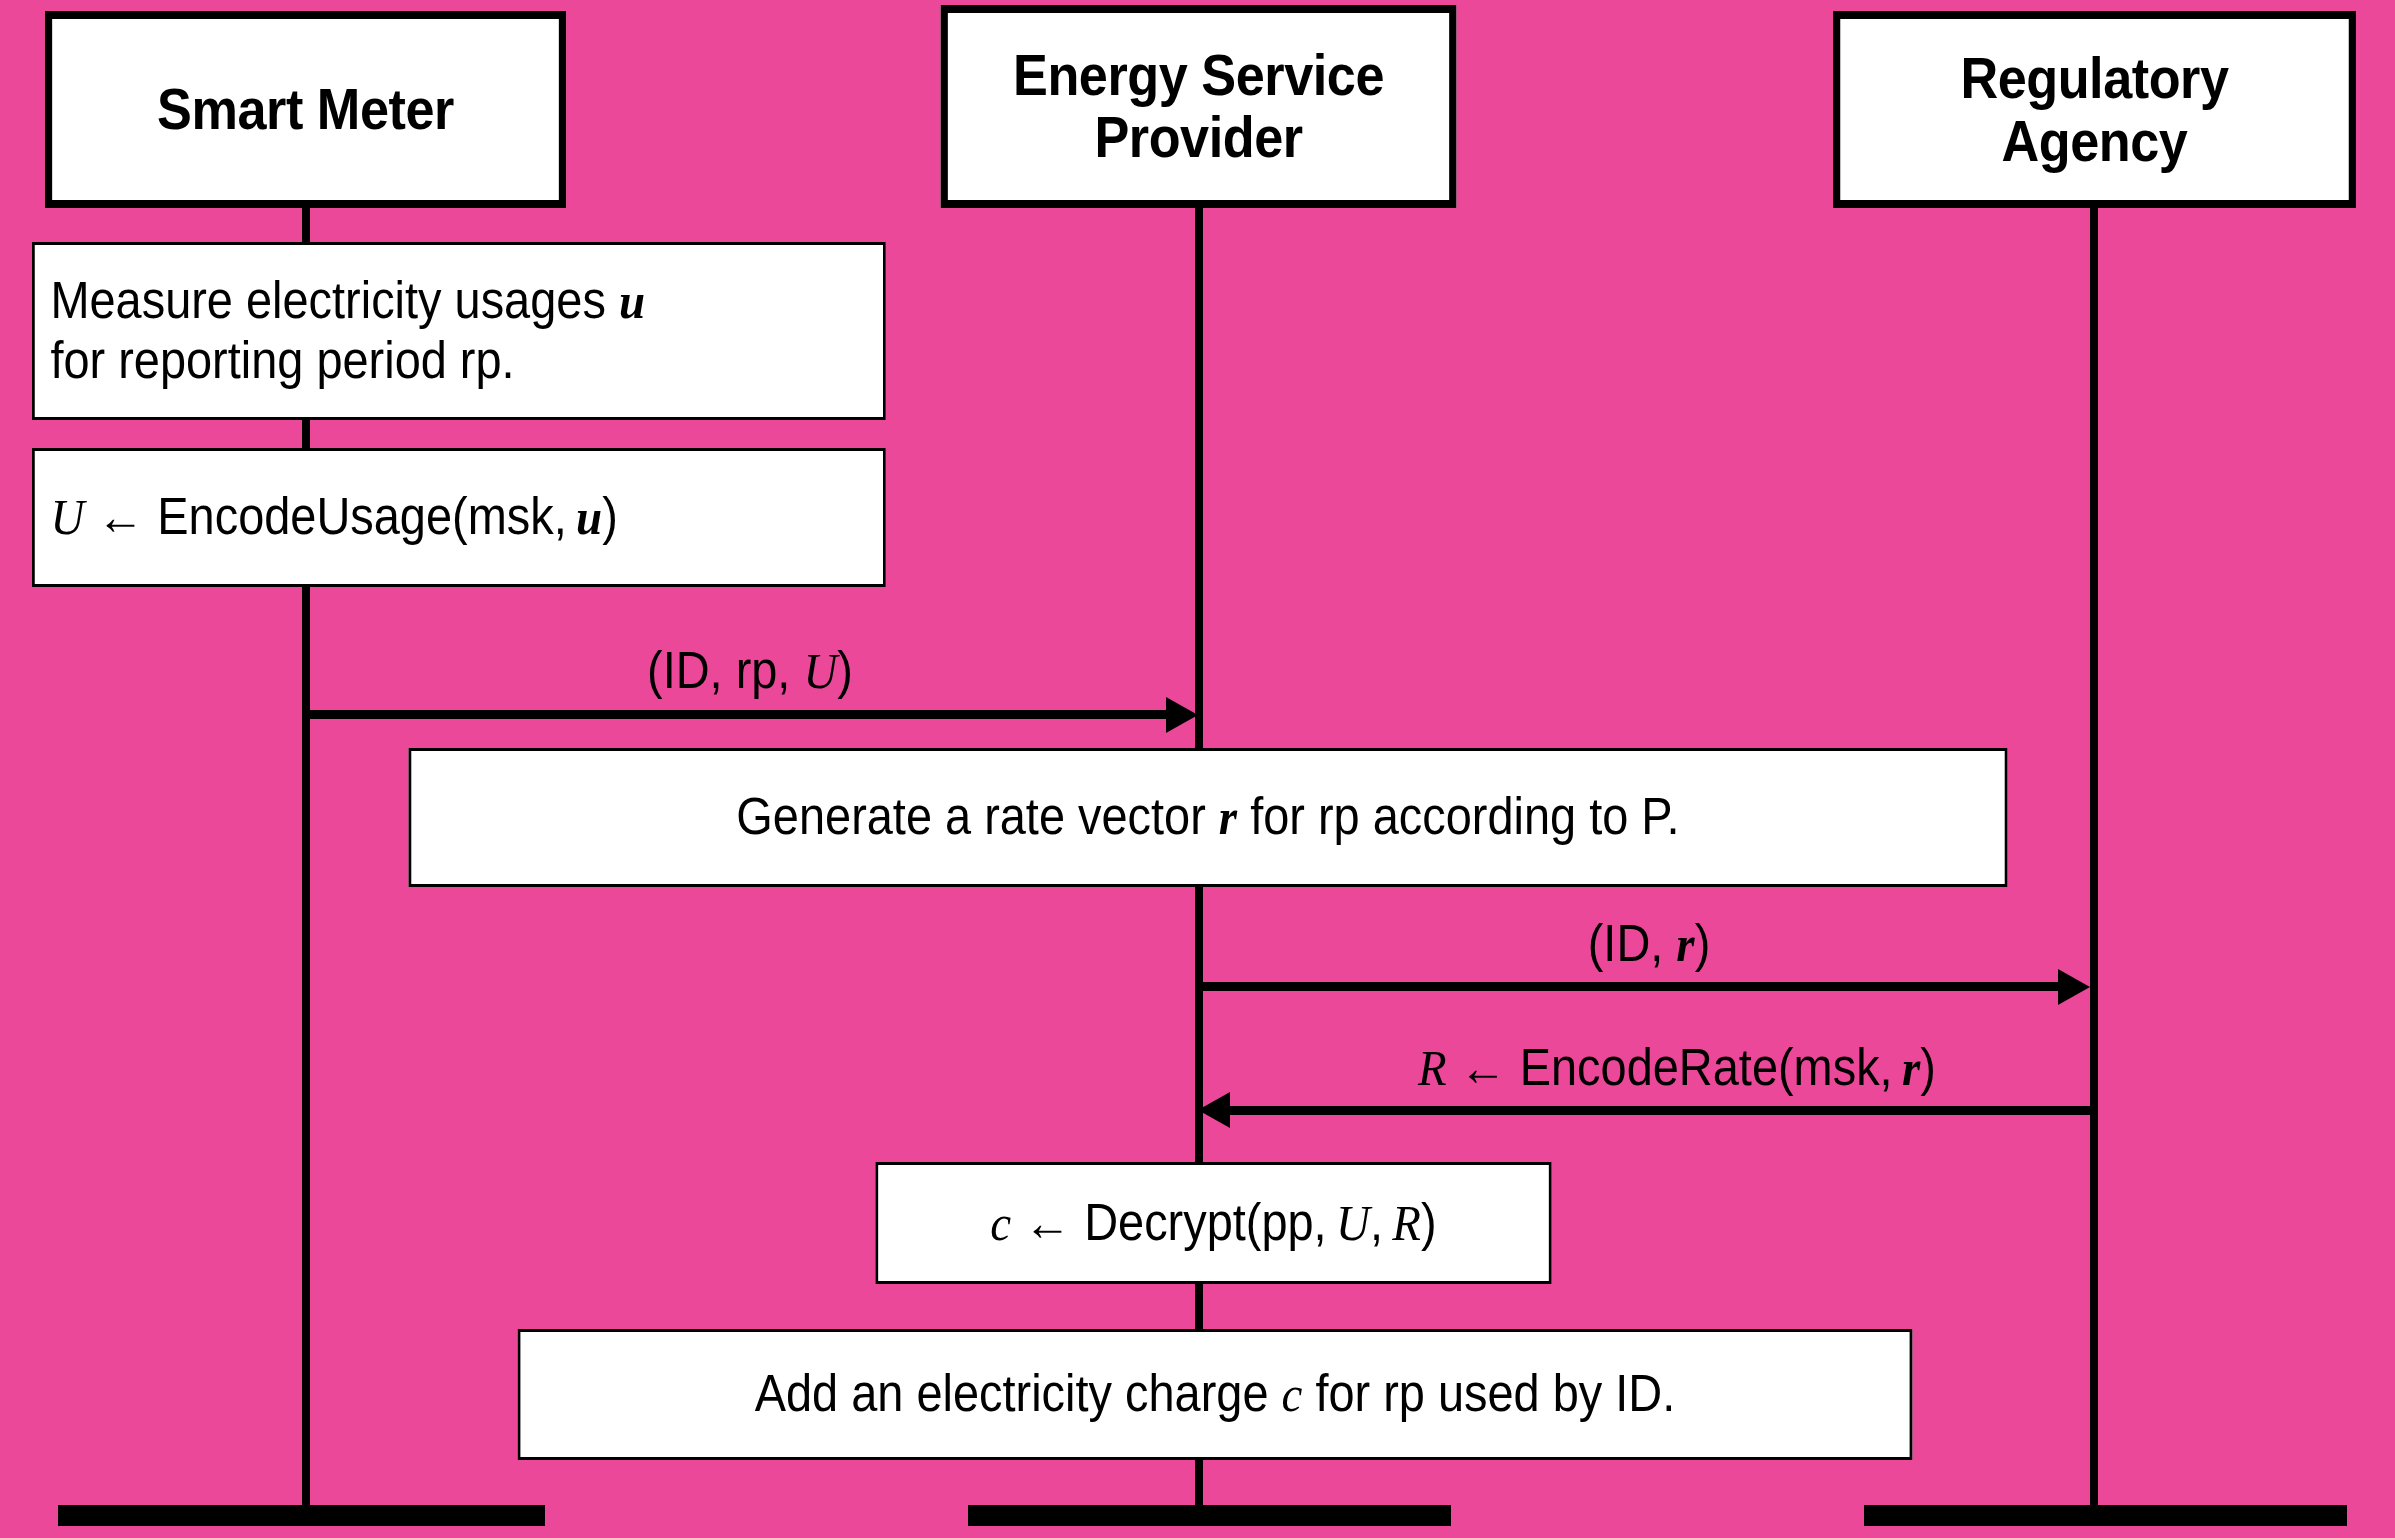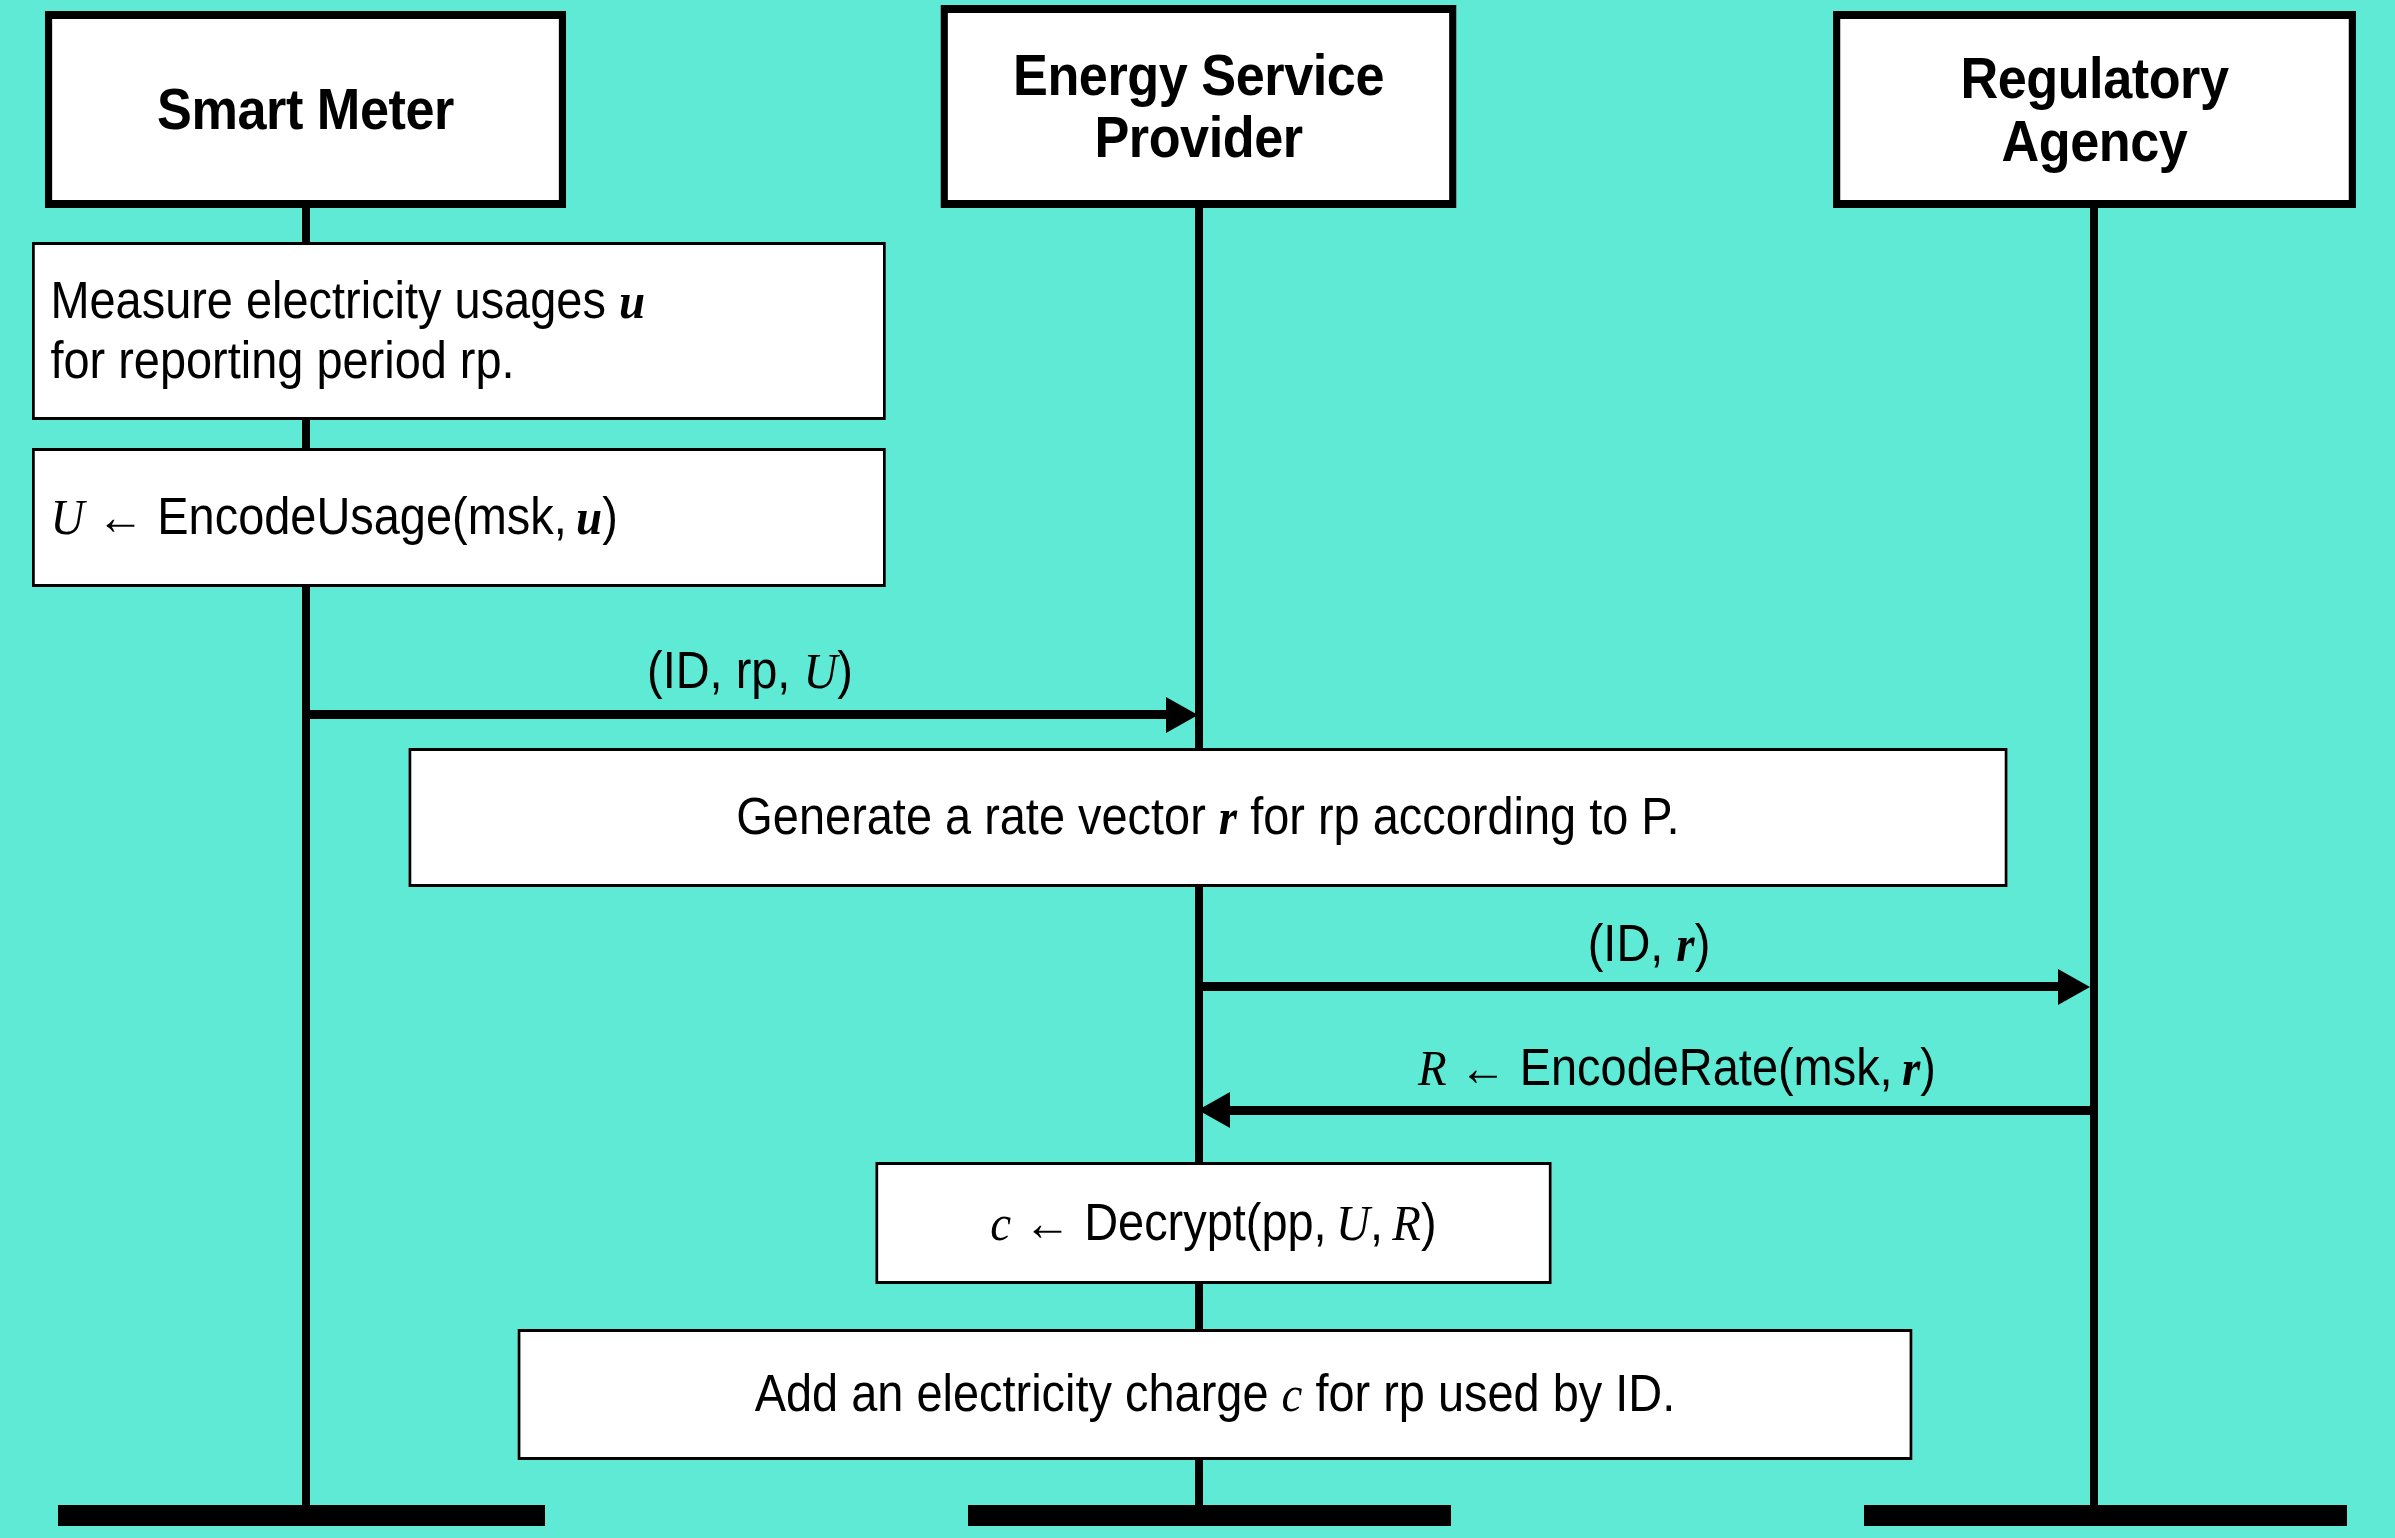--- a/index.html
+++ b/index.html
@@ -1,18 +1,18 @@
 <!DOCTYPE html>
 <html style="font-size:15px"><head>
 <meta charset="utf-8">
 <style>
   html,body{margin:0;padding:0;background:#ffffff;}
   body{width:2396px;height:1538px;overflow:hidden;
        font-family:"Liberation Sans","DejaVu Sans",sans-serif;color:#000;}
-  #stage{position:relative;width:2396px;height:1538px;background:#5eead4;}
+  #stage{position:relative;width:2396px;height:1538px;background:#ec4899;}
 
   
   .participant{
     position:absolute;box-sizing:border-box;
     border:8.4px solid #000;background:#fff;
     display:flex;align-items:center;justify-content:center;
     text-align:center;line-height:1.08;
     font-weight:bold;font-size:58px;letter-spacing:-0.5px;
     transform:scaleX(0.9);transform-origin:center center;
   }

